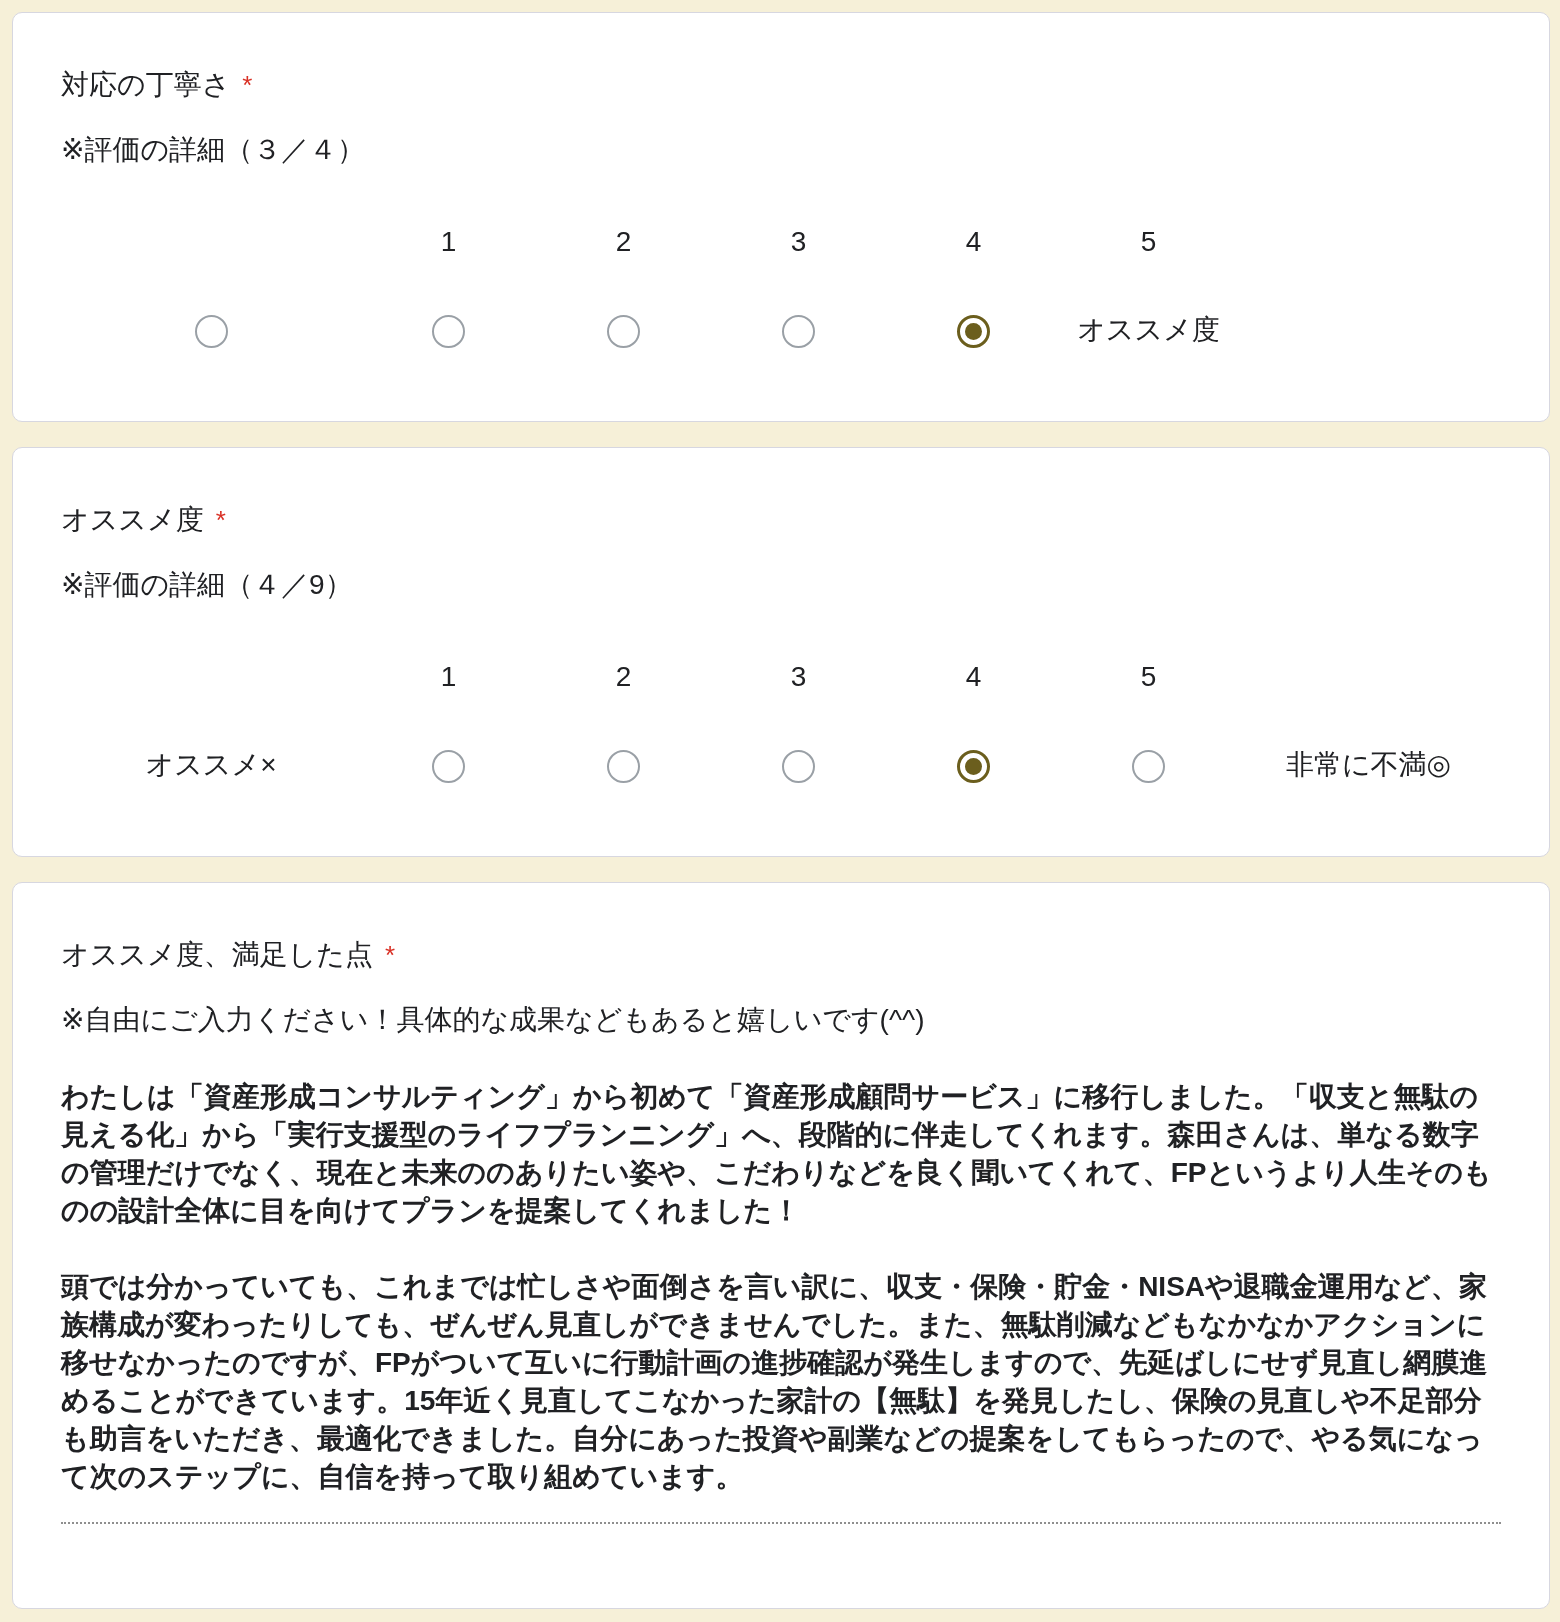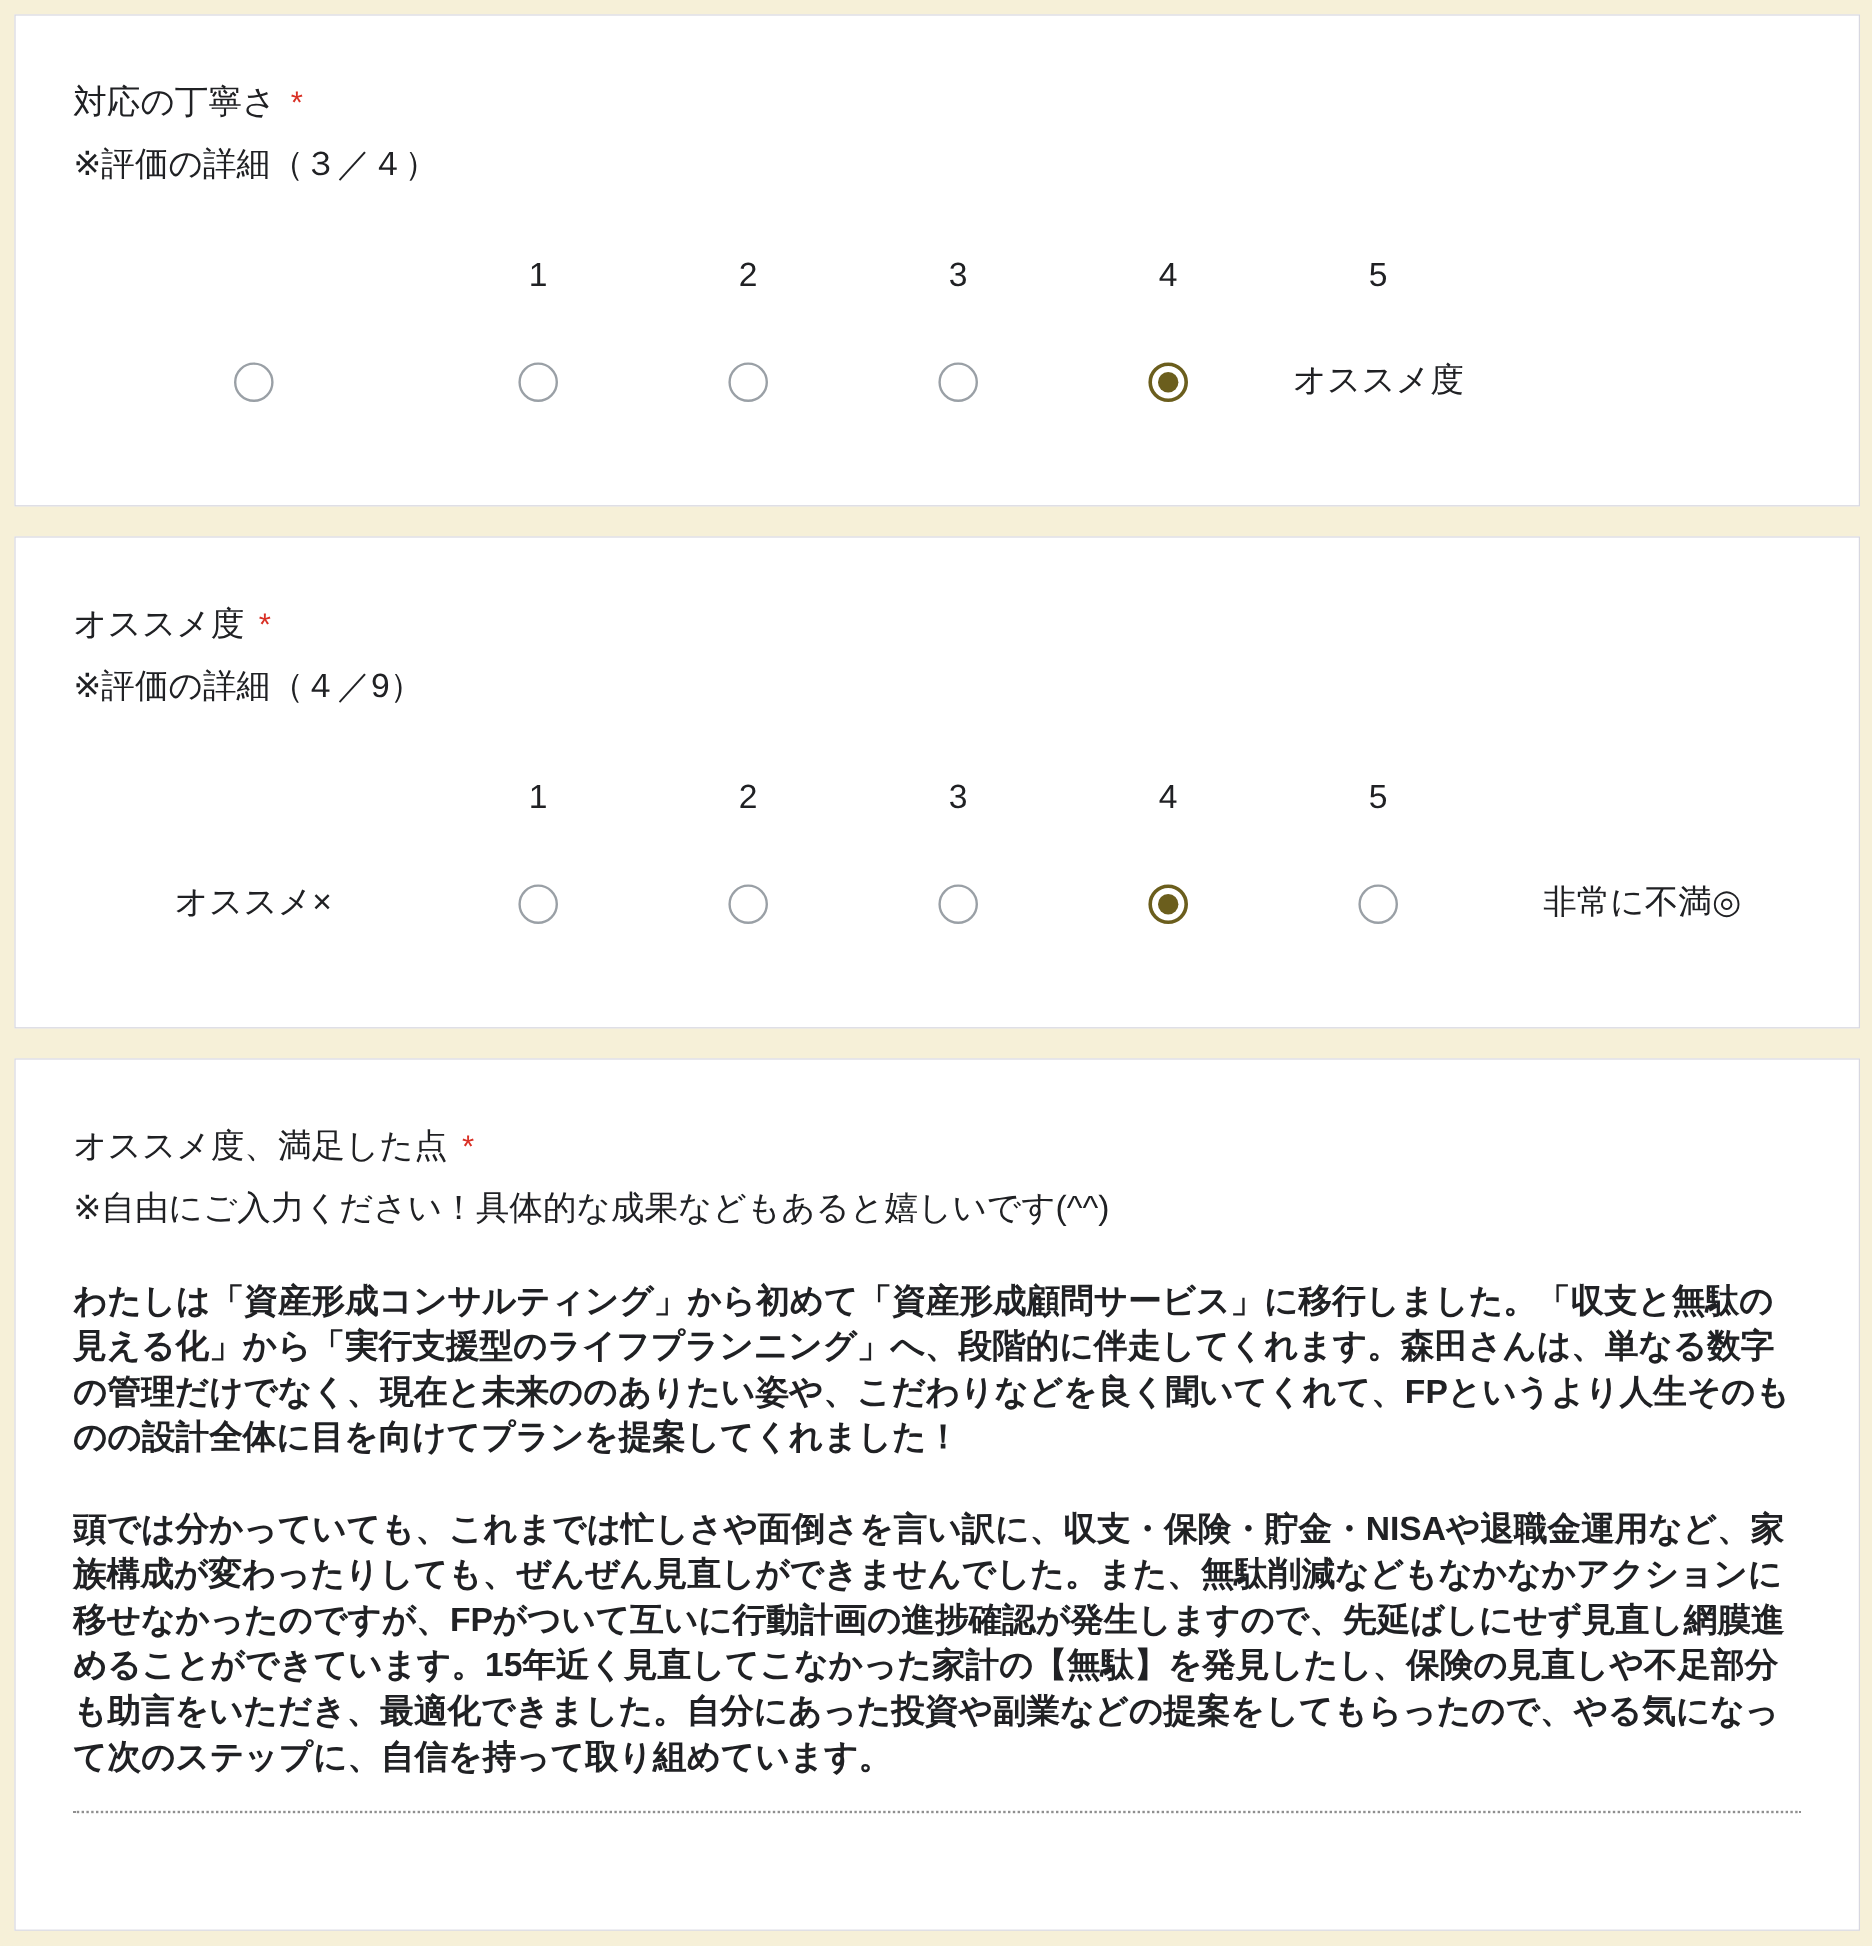--- a/index.html
+++ b/index.html
@@ -17,38 +17,38 @@
     width: 1560px;
     padding: 12px 10px 16px 12px;
     display: flex;
     flex-direction: column;
     gap: 25px;
   }
   .card {
     box-sizing: border-box;
     background: var(--card_bg, #ffffff);
     border: 1px solid var(--card_border, #d7d7e0);
-    border-radius: 0;
+    border-radius: 10px;
     padding: 54px 48px 70px 48px;
   }
   .card.scale-card { min-height: 410px; }
   .card.text-card { min-height: 727px; }
 
   .q-title {
     font-size: 28px;
     line-height: 36px;
     color: var(--text, #202124);
   }
   .req {
     color: var(--asterisk_color, #d93025);
     margin-left: 12px;
     font-size: 26px;
   }
   .q-desc {
-    margin-top: 16px;
+    margin-top: 29px;
     font-size: 28px;
     line-height: 36px;
     color: var(--text, #202124);
   }
 
   
   .scale-grid {
     display: grid;
     grid-template-columns: 300px repeat(5, 175px) 1fr;
     align-items: center;

